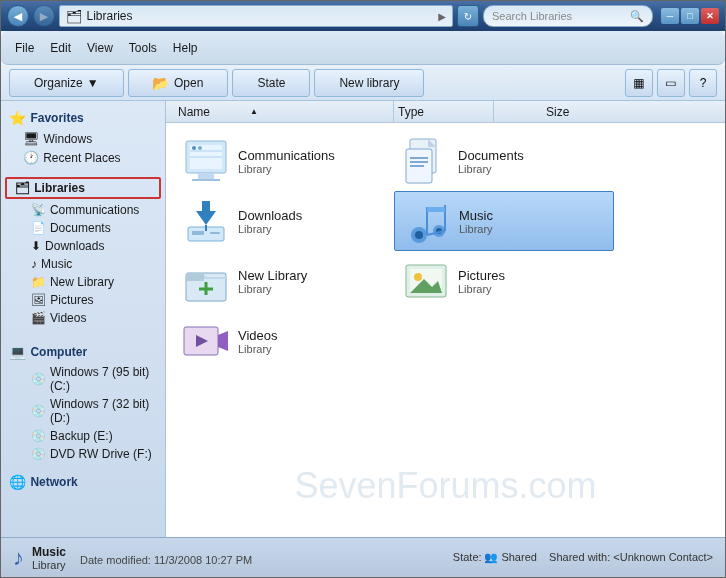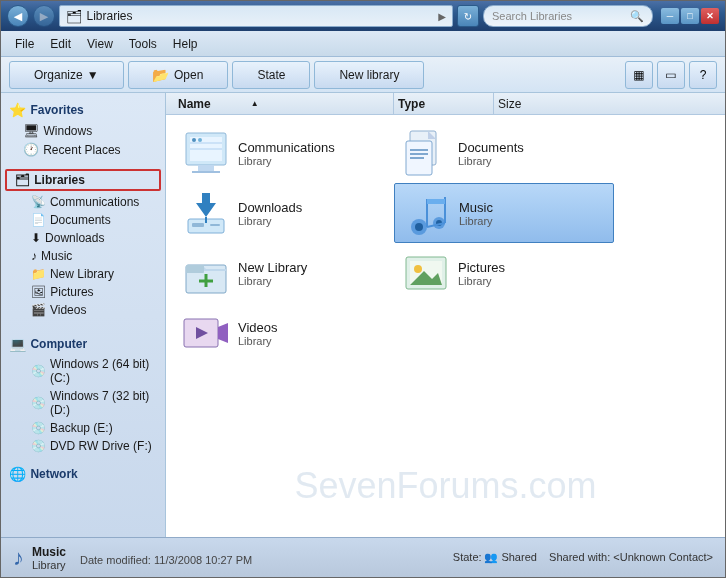--- a/index.html
+++ b/index.html
@@ -83,26 +83,27 @@
       display: flex; align-items: center; justify-content: center;
       font-size: 9px; font-weight: bold; cursor: pointer;
     }
     .win-min { background: linear-gradient(to bottom, #8abce0, #5a95c5); color: white; }
     .win-max { background: linear-gradient(to bottom, #8abce0, #5a95c5); color: white; }
     .win-close { background: linear-gradient(to bottom, #e06060, #c03030); color: white; }
 
     
     .menu-bar {
       background: linear-gradient(to bottom, #dce8f5, #c8daea);
-      height: 26px;
+      height: 34px;
       display: flex;
       align-items: center;
       padding: 0 6px;
       border-bottom: 1px solid #a0bcd8;
       flex-shrink: 0;
+      border-radius: 7px;
     }
     .menu-item {
       padding: 2px 8px;
       cursor: pointer;
       color: #1a1a1a;
       font-size: 12px;
       border-radius: 2px;
     }
 
     
@@ -221,24 +222,24 @@
       z-index: 10;
     }
     .col-header {
       font-size: 12px;
       color: #1a1a1a;
       cursor: pointer;
       padding: 0 4px;
       height: 100%;
       display: flex; align-items: center;
     }
-    .col-header.name { flex: 0 0 220px; font-weight: bold; border-right: 1px solid #b0c8e0; gap: 37px; }
+    .col-header.name { flex: 0 0 220px; font-weight: normal; border-right: 1px solid #b0c8e0; gap: 37px; }
     .col-header.date { flex: 0 0 130px; border-right: 1px solid #b0c8e0; }
-    .col-header.type { flex: 0 0 100px; border-right: 1px solid #b0c8e0; font-weight: bold; }
-    .col-header.size { flex: 1; }
+    .col-header.type { flex: 0 0 100px; border-right: 1px solid #b0c8e0; }
+    .col-header.size { flex: 1; margin-left: 48px; }
     .col-sort { font-size: 8px; margin-left: 3px; }
 
     
     .library-grid {
       display: flex;
       flex-wrap: wrap;
       padding: 8px;
       gap: 0;
     }
     .library-item {
@@ -418,21 +419,21 @@
 
       <div class="sidebar-divider"></div>
 
       <div class="sidebar-section">
         <div class="sidebar-header">
           <span class="icon">💻</span>
           <span>Computer</span>
         </div>
         <div class="sidebar-sub-item">
           <span class="icon">💿</span>
-          <span>Windows 2 (64 bit) (C:)</span>
+          <span>Windows 7 (95 bit) (C:)</span>
         </div>
         <div class="sidebar-sub-item">
           <span class="icon">💿</span>
           <span>Windows 7 (32 bit) (D:)</span>
         </div>
         <div class="sidebar-sub-item">
           <span class="icon">💿</span>
           <span>Backup (E:)</span>
         </div>
         <div class="sidebar-sub-item">

